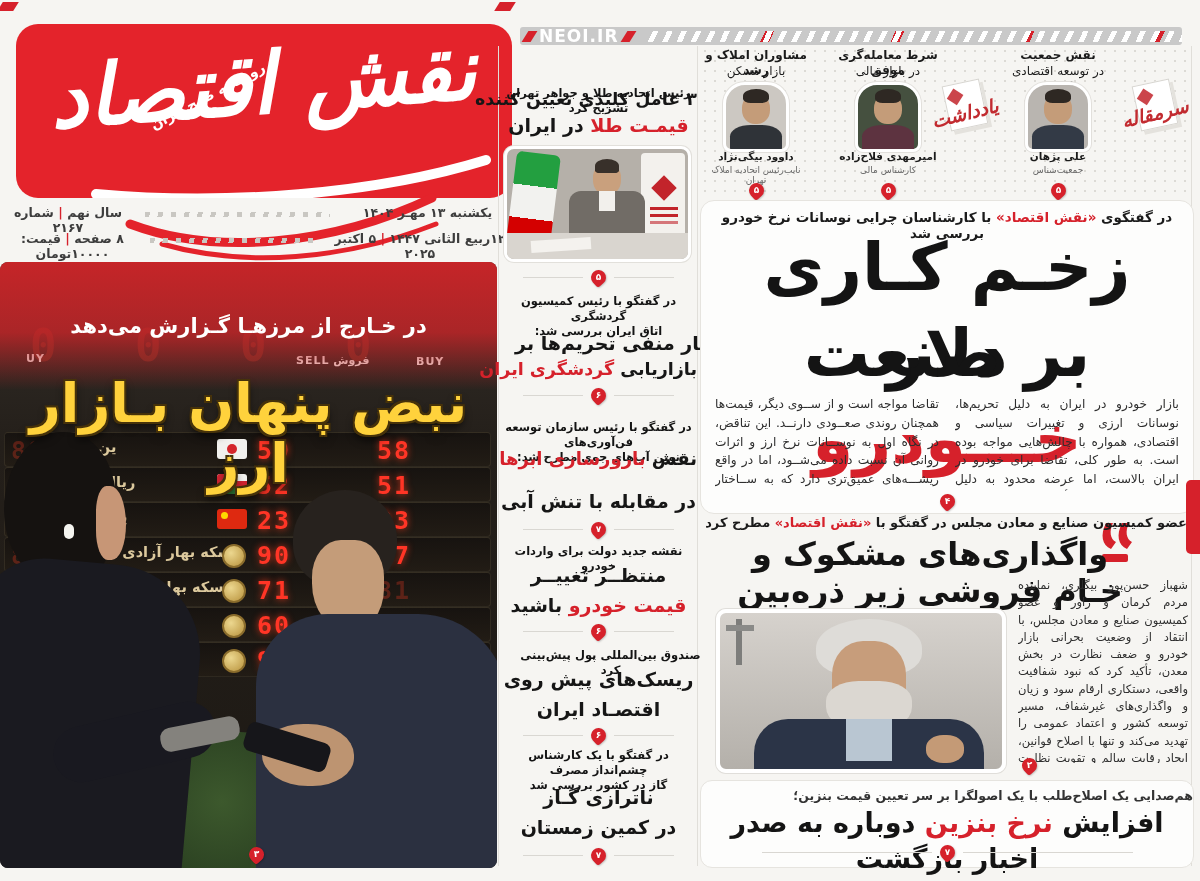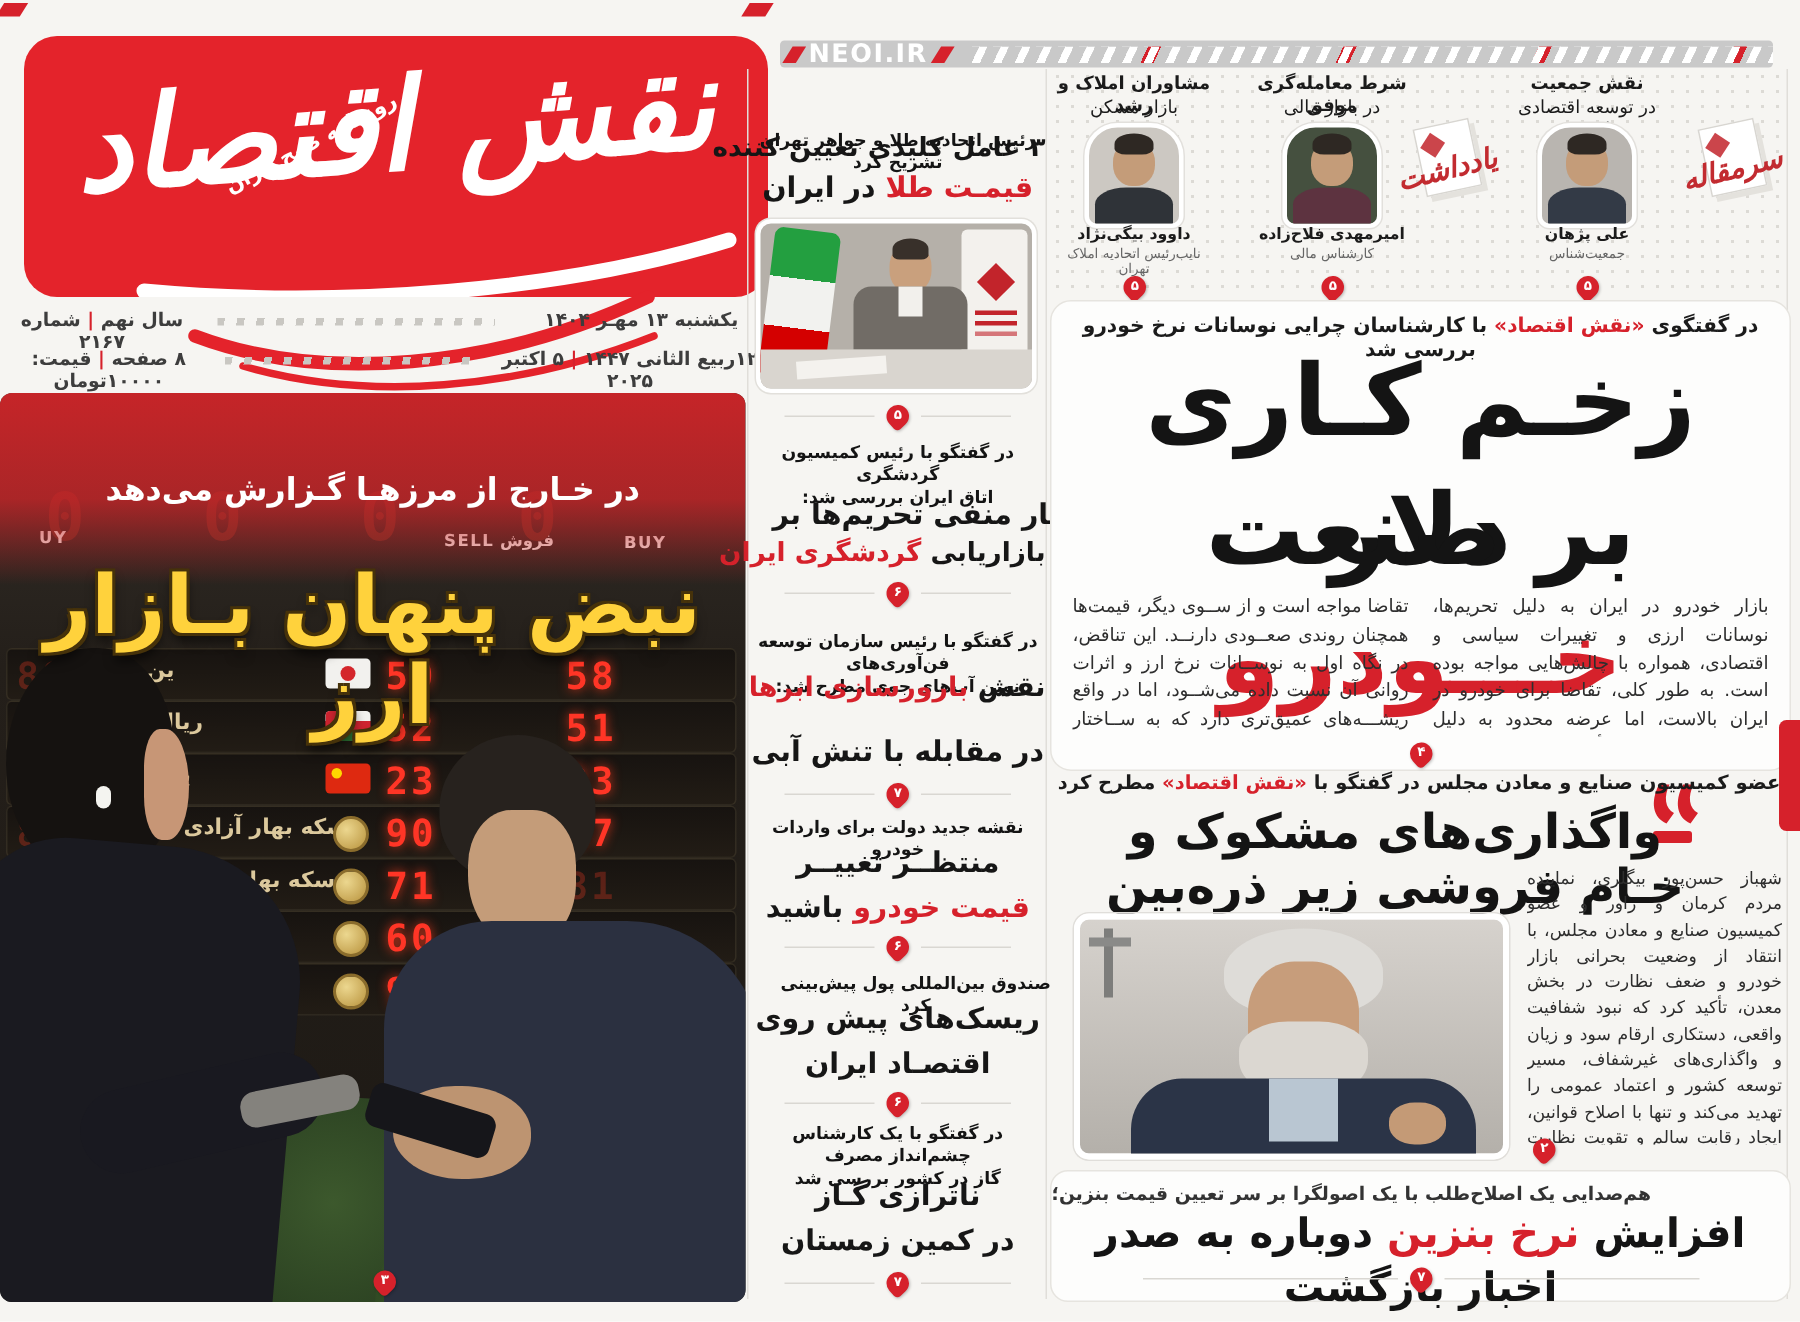--- a/index.html
+++ b/index.html
@@ -150,21 +150,21 @@
   .mp-suit{position:absolute;left:34px;top:106px;width:230px;height:52px;background:#2b3447;border-radius:34px 34px 0 0;}
   .mp-shirt{position:absolute;left:126px;top:106px;width:46px;height:42px;background:#b9c6d2;}
   .mp-hand{position:absolute;left:206px;top:122px;width:38px;height:28px;background:#c49a76;border-radius:45%;}
   .mpbody{position:absolute;left:318px;top:64px;width:170px;height:186px;overflow:hidden;direction:rtl;
           text-align:justify;font-size:11.5px;line-height:17.3px;color:#2e2e2e;}
   .mpsec .mk{position:absolute;left:322px;top:240px;}
 
   
   .fuelp{position:absolute;left:700px;top:780px;width:492px;height:86px;background:#fdfdfc;
          border:1px solid #e6e4df;border-radius:12px;}
-  .fuelp .kicker{position:absolute;top:7px;width:100%;text-align:left;direction:rtl;font-size:12.5px;font-weight:bold;color:#333;}
+  .fuelp .kicker{position:absolute;top:7px;width:100%;text-align:right;direction:rtl;font-size:12.5px;font-weight:bold;color:#333;}
   .fuelp .h{position:absolute;top:24px;width:100%;text-align:center;direction:rtl;font-size:27px;font-weight:bold;line-height:36px;color:#141414;}
   .fuelp .mrow{left:0;right:0;top:64px;}
 
   .ribbon{position:absolute;left:1186px;top:480px;width:14px;height:74px;background:#d6212b;border-radius:5px 0 0 5px;}
 </style>
 </head>
 <body>
 
 <div class="page">
 

